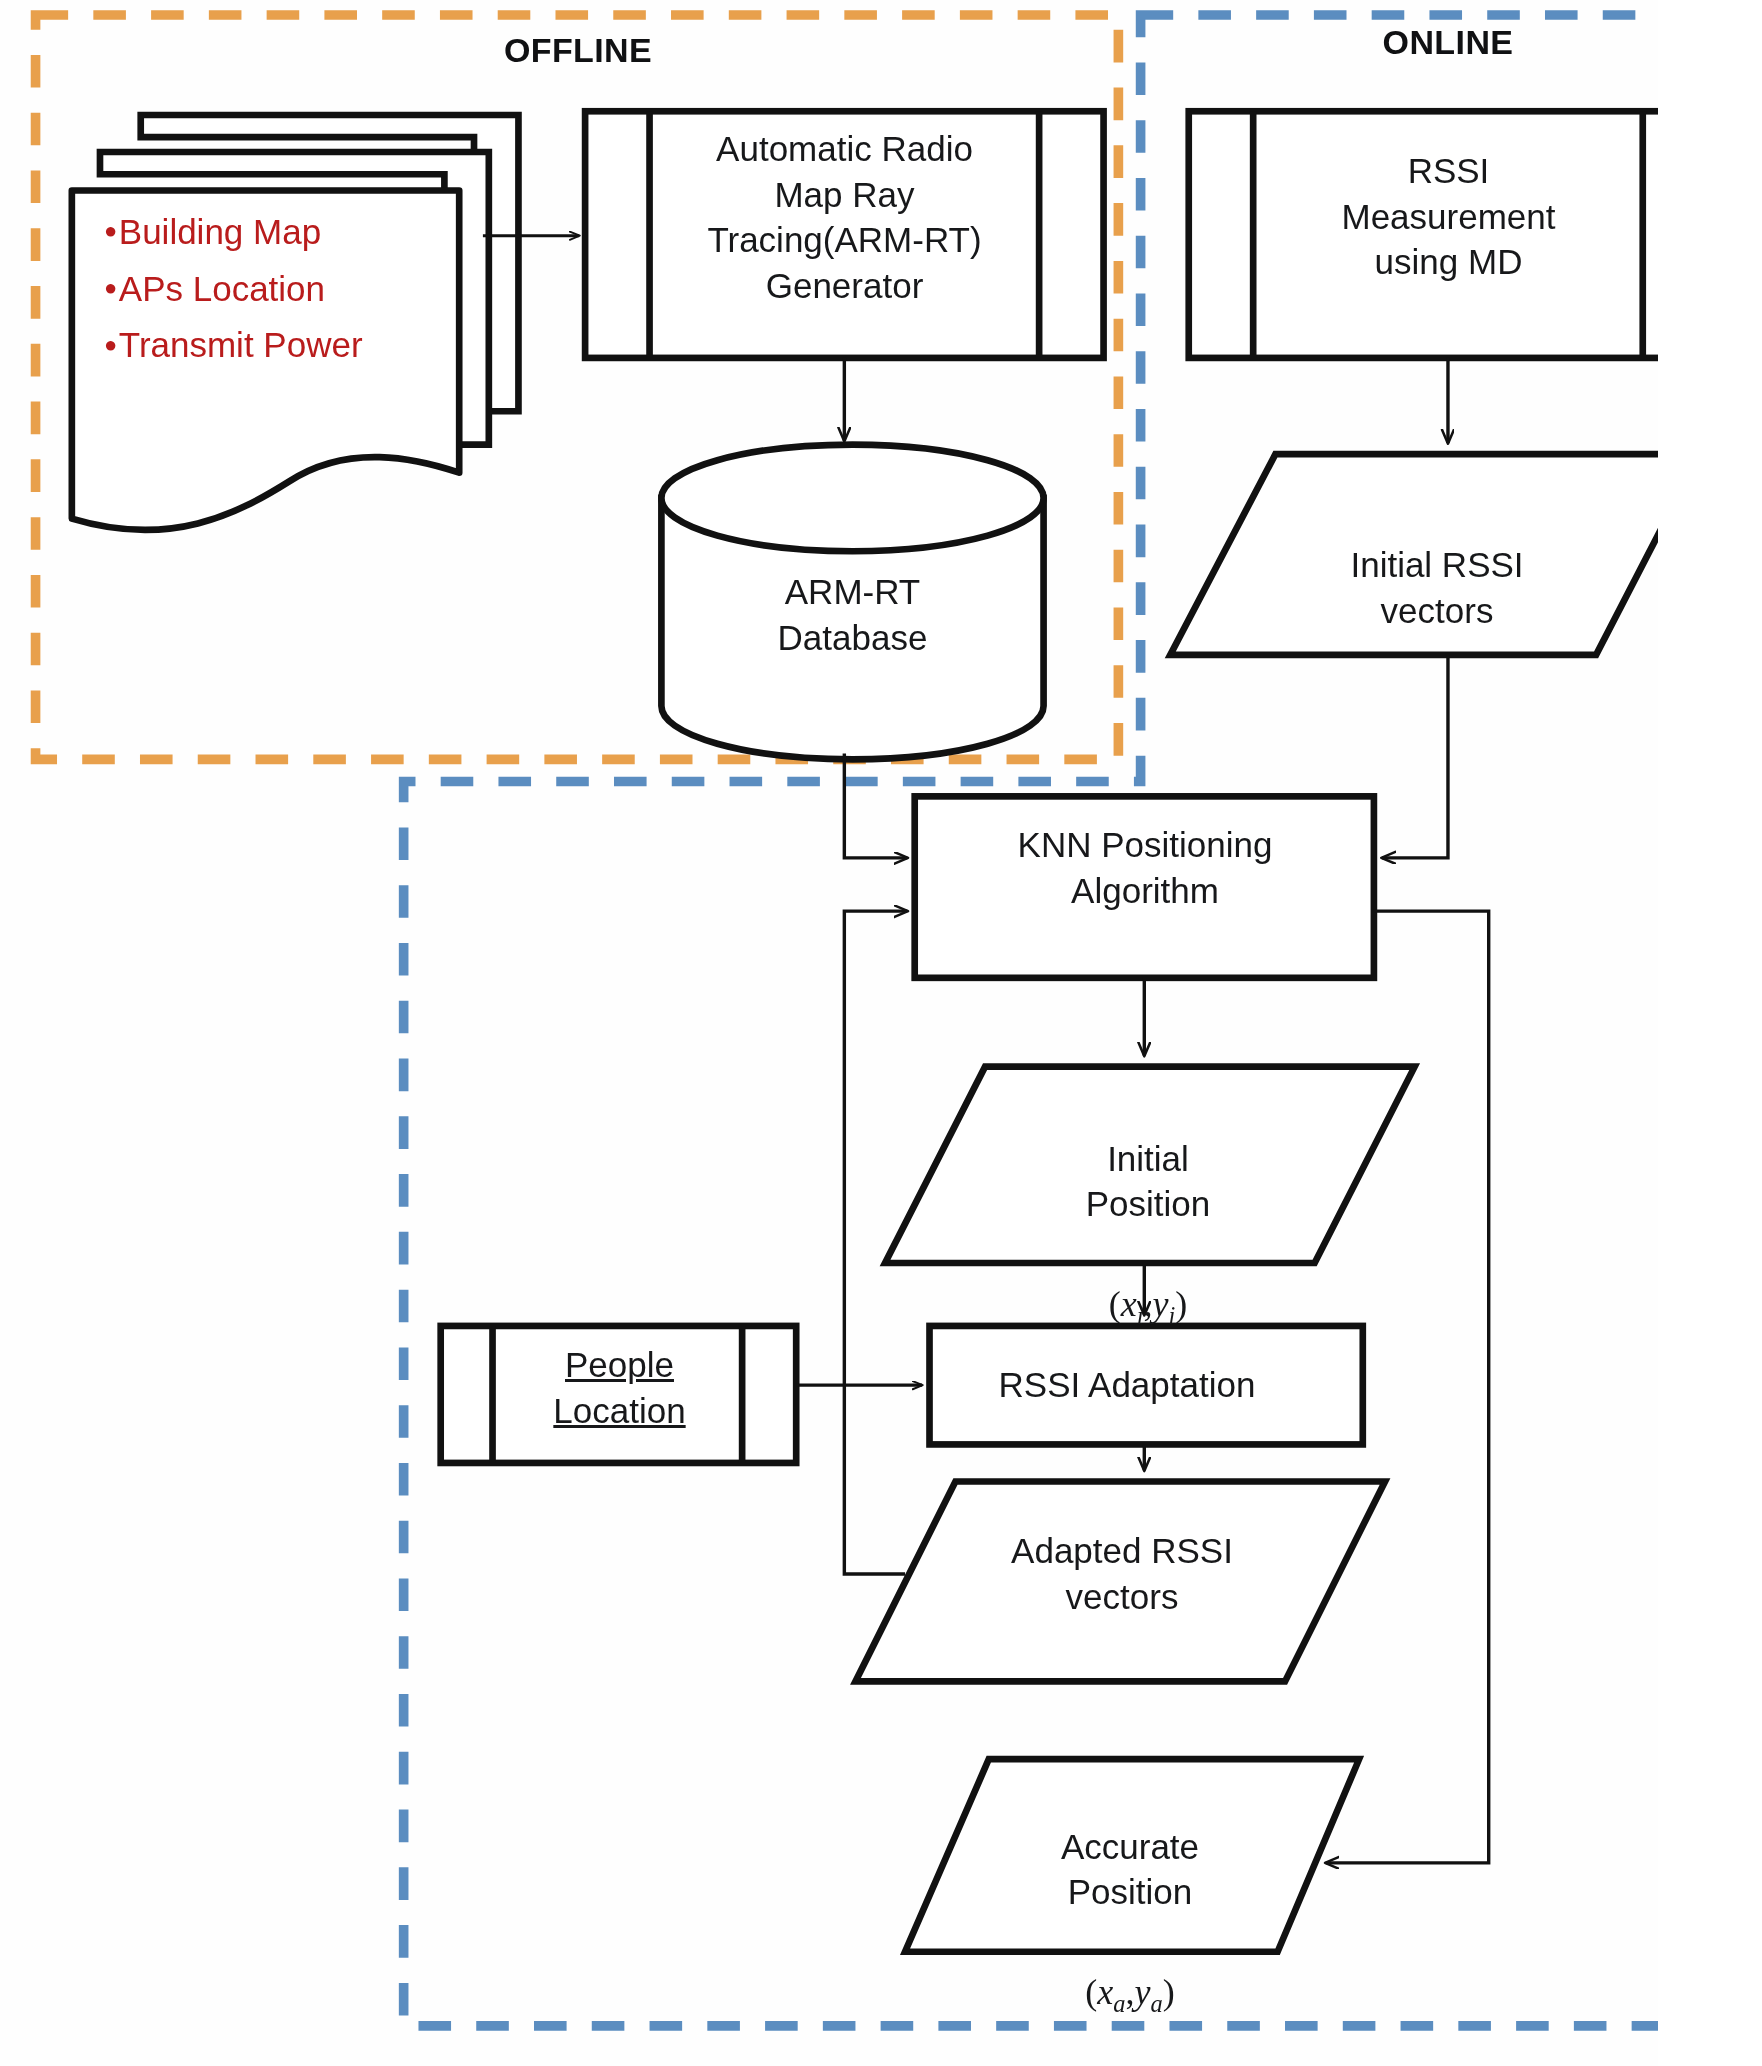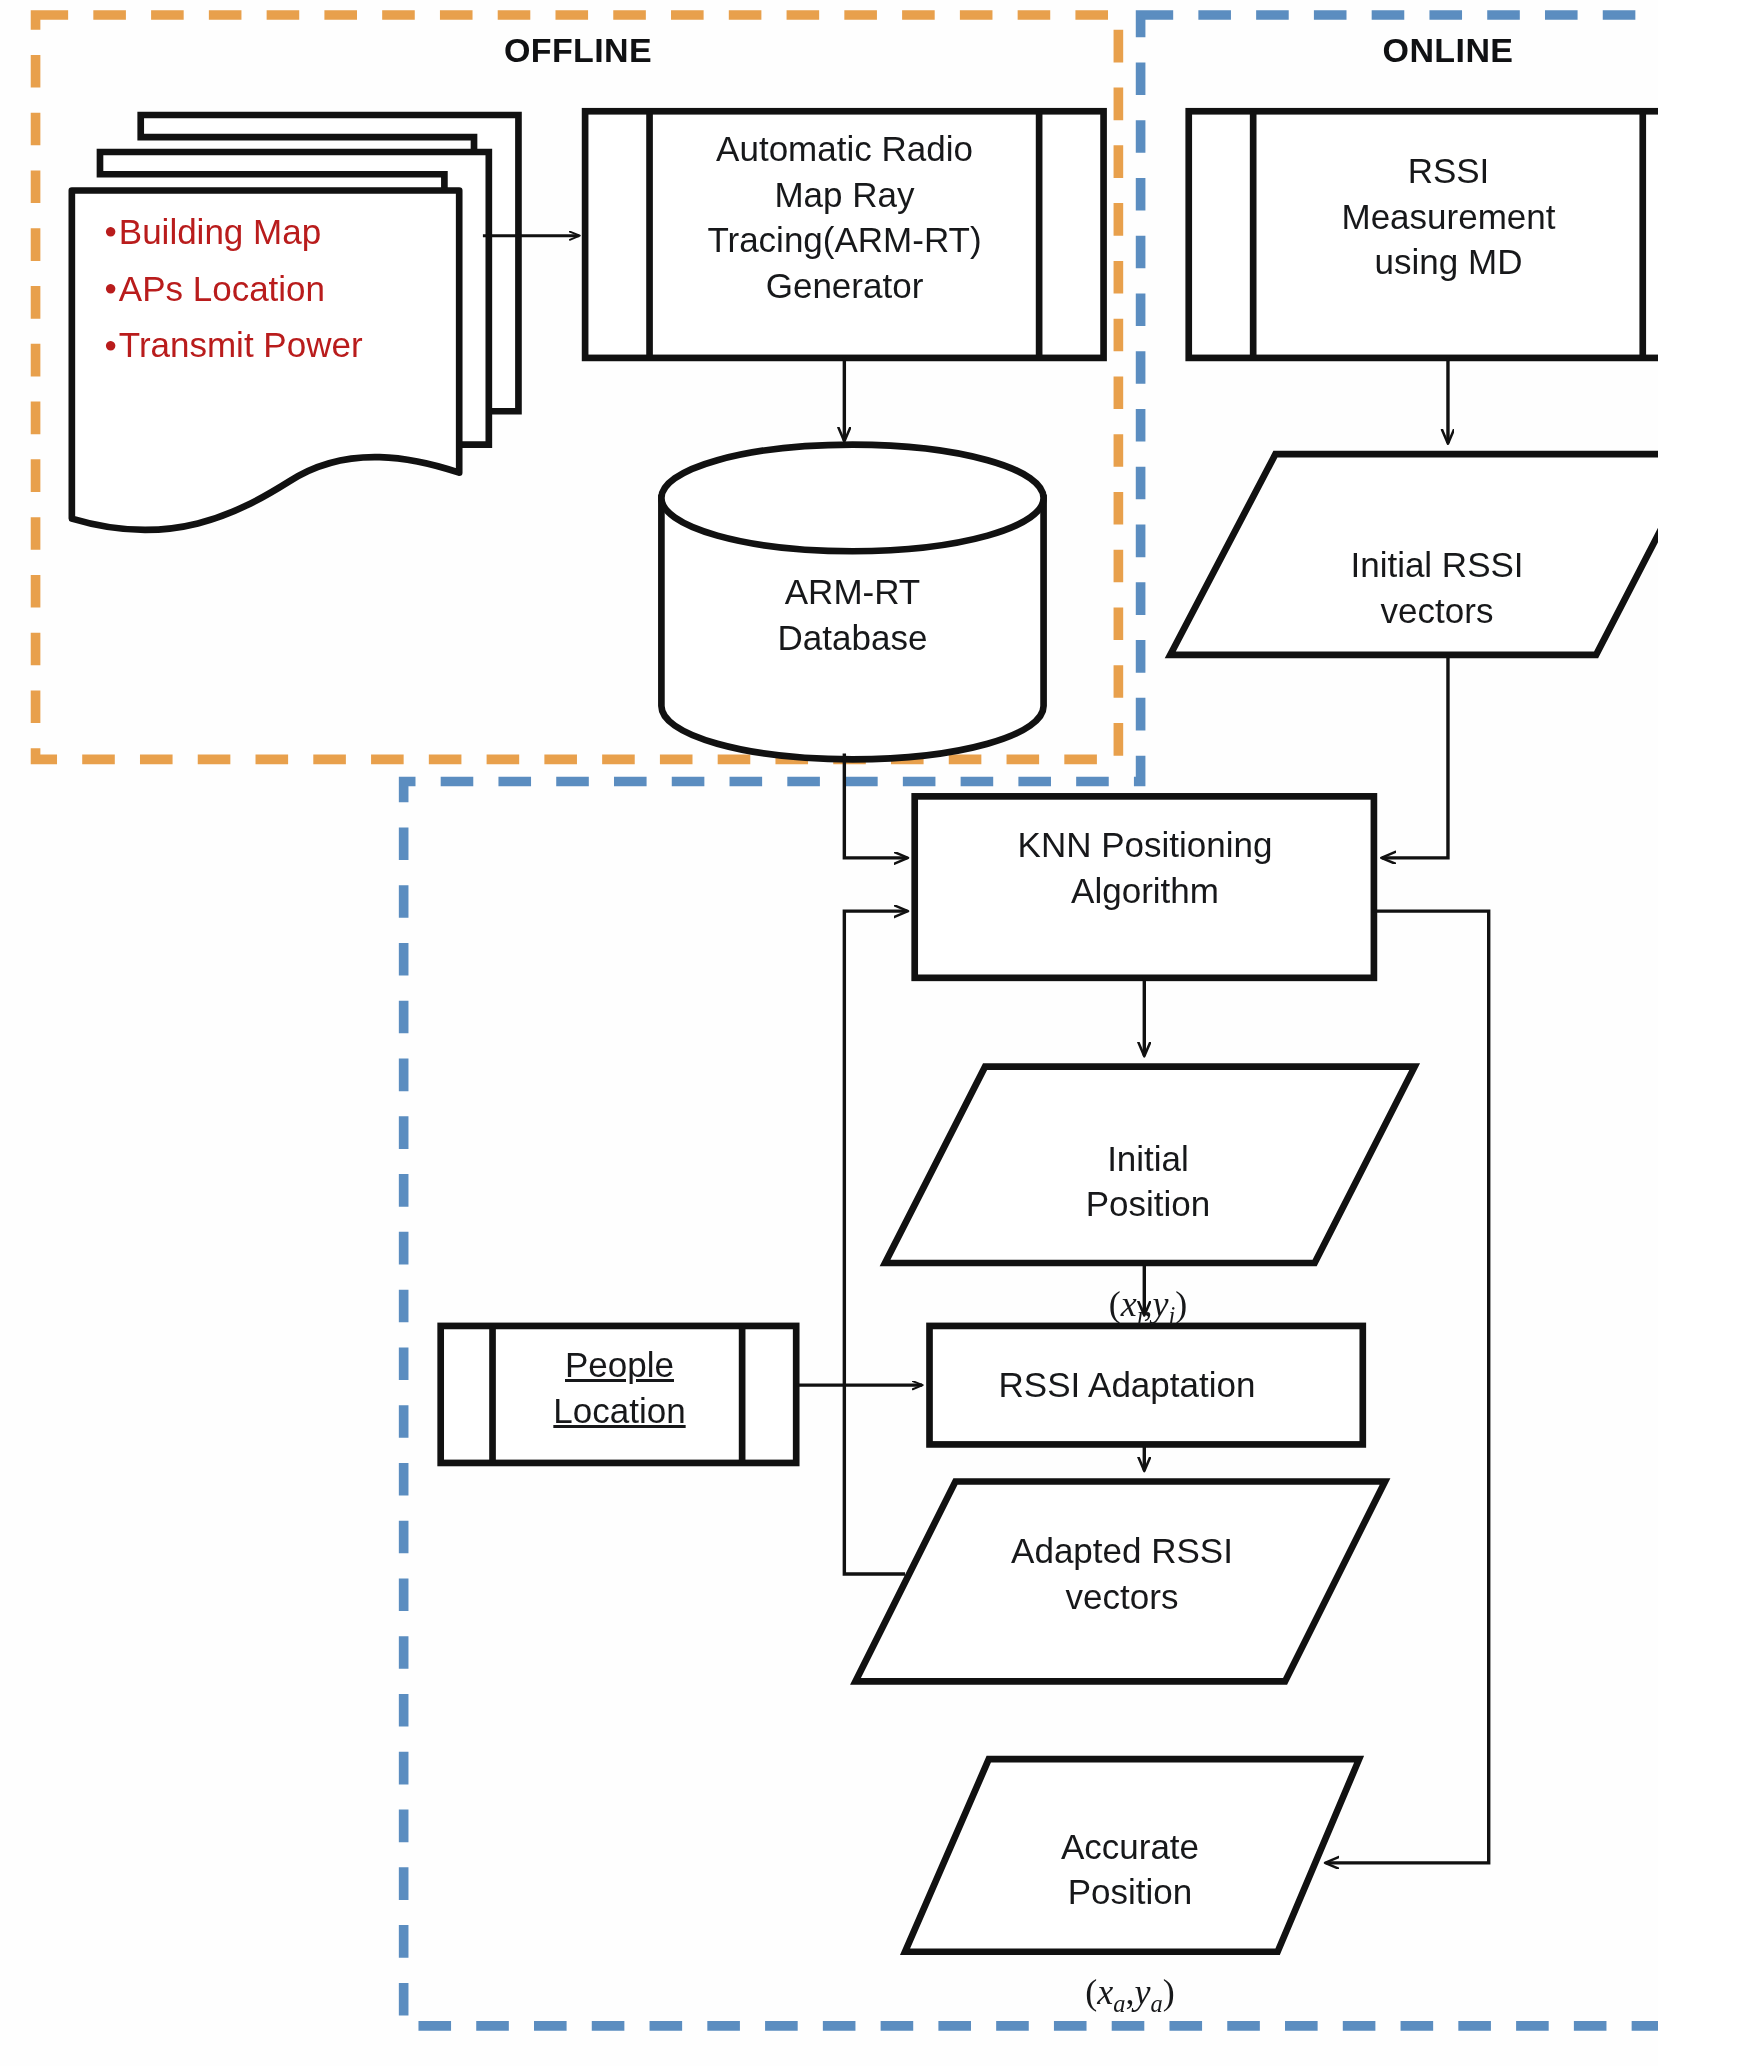--- a/index.html
+++ b/index.html
@@ -183,21 +183,21 @@
       <path d="M 1222 2125 L 1140 2125 L 1140 1230 L 1225 1230" fill="none" stroke="#111111" stroke-width="4.6" marker-end="url(#ahb)"></path>
     </g>
 
     <g>
       <path d="M 1855 1230 L 2010 1230 L 2010 2515 L 1790 2515" fill="none" stroke="#111111" stroke-width="4.6" marker-end="url(#ahb)"></path>
     </g>
   </svg>
 
   <div class="lbl zone-title" style="left:452px; top:28px; width:252px;">OFFLINE</div>
 
-  <div class="lbl zone-title" style="left:1326px; top:28px; width:244px;">ONLINE</div>
+  <div class="lbl zone-title" style="left:1326px; top:20px; width:244px;">ONLINE</div>
 
   <div class="doc-list" style="left:104px; top:204px; width:356px;">
     <div class="li"><span class="bullet">●</span><span>Building Map</span></div>
     <div class="li"><span class="bullet">●</span><span>APs Location</span></div>
     <div class="li"><span class="bullet">●</span><span>Transmit Power</span></div>
   </div>
 
   <div class="lbl node-text" style="left:652px; top:126px; width:385px;">Automatic Radio
 Map Ray
 Tracing(ARM-RT)

